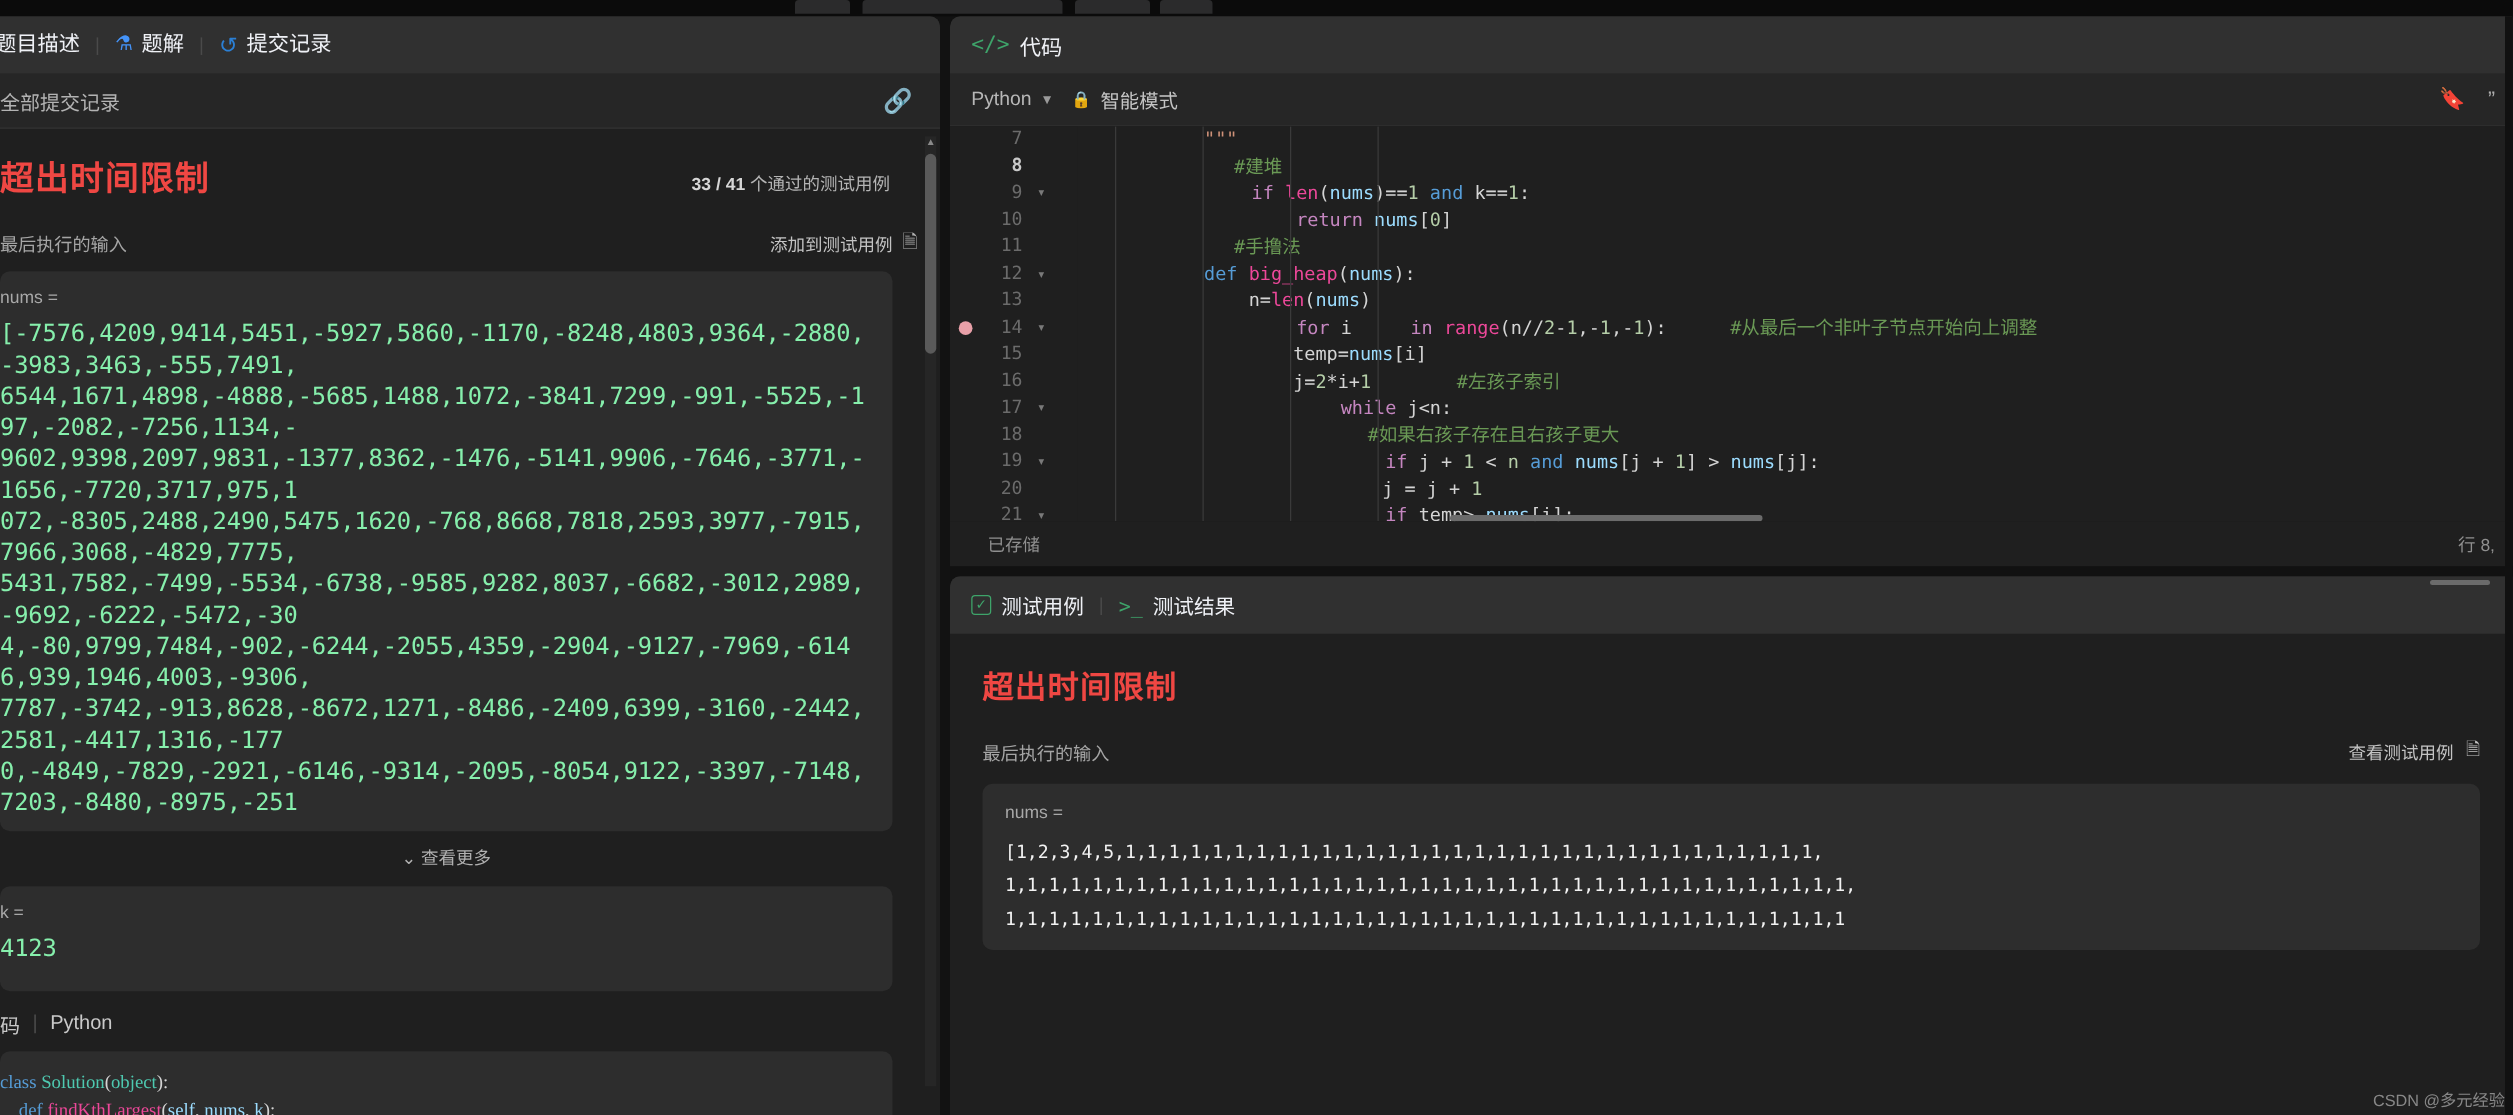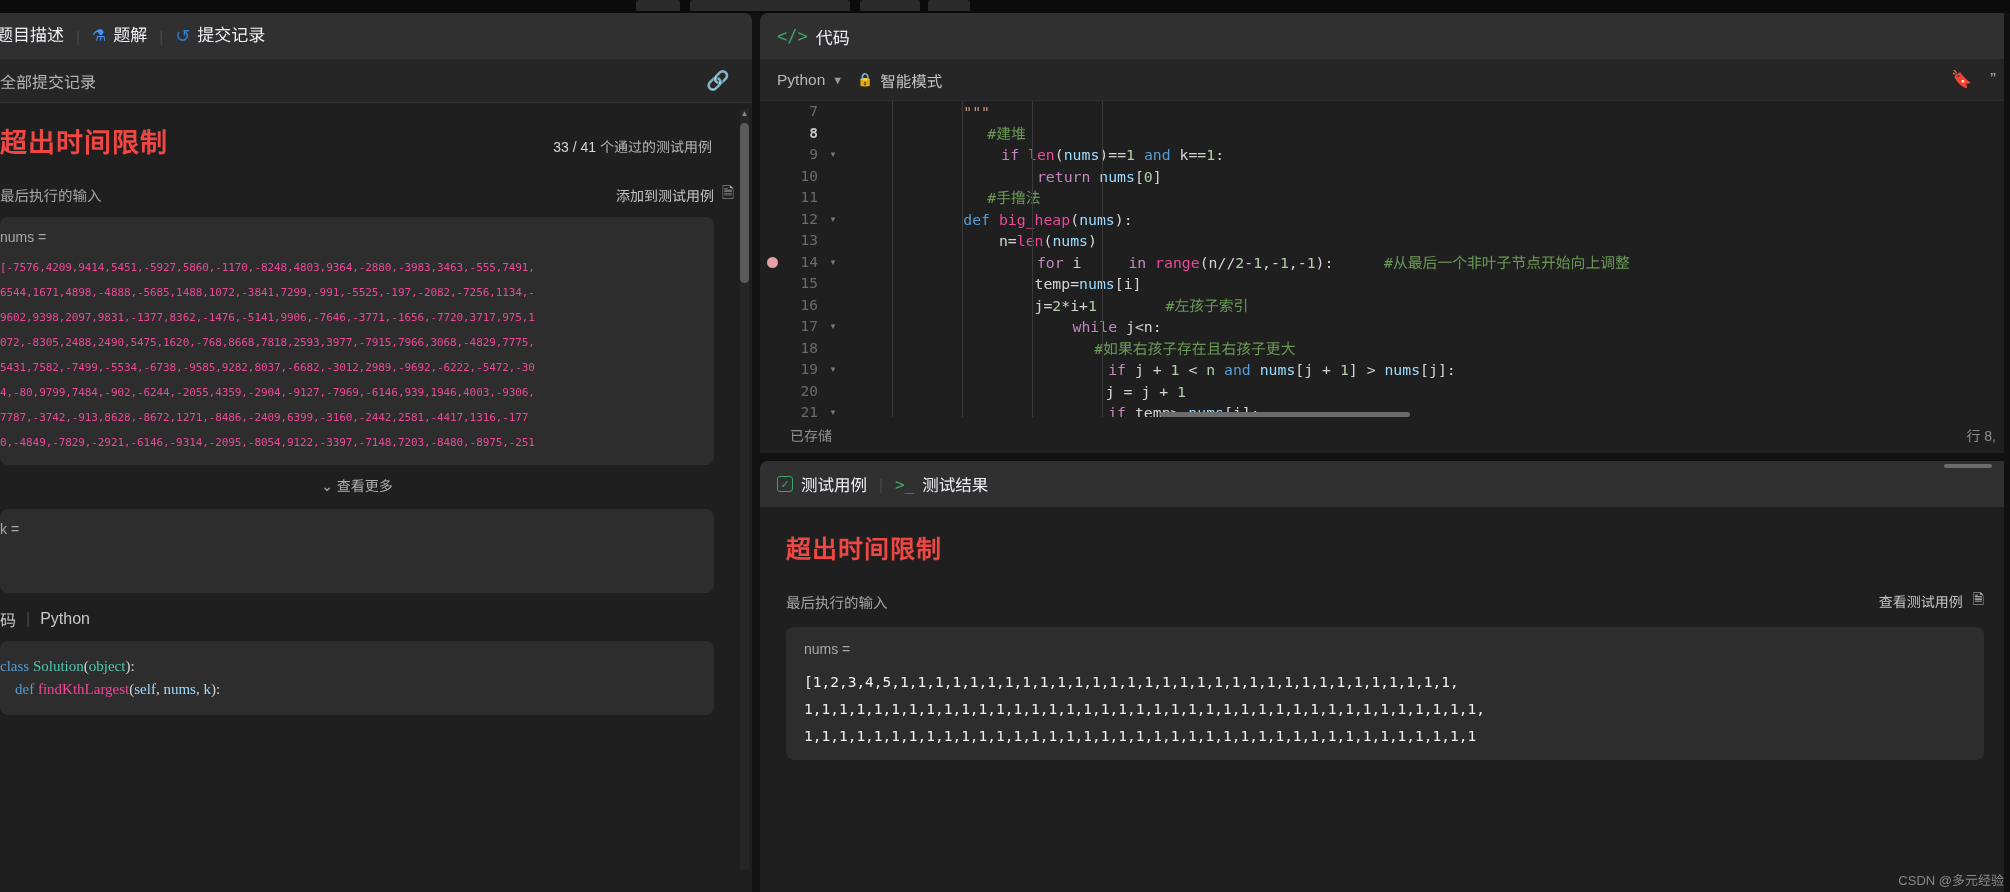--- a/index.html
+++ b/index.html
@@ -50,41 +50,41 @@
   .lp-body {
     position: relative; height: calc(879px - 46px - 44px);
     overflow: hidden; padding: 0 0 0 0;
   }
   .verdict-row {
     display: flex; align-items: baseline; justify-content: space-between;
     padding: 18px 40px 4px 0; 
   }
   .verdict { font-size: 27px; font-weight: 700; color: #ef4743; letter-spacing: 1px; }
   .verdict-count { font-size: 14px; color: #b4b4b4; white-space: nowrap; }
-  .verdict-count b { color: #d6d6d6; font-weight: 400; text-align: center; }
+  .verdict-count b { color: #d6d6d6; font-weight: 700; text-align: center; }
 
   .section-head {
     display: flex; align-items: center; justify-content: space-between;
     padding: 18px 18px 10px 0;
   }
   .section-label { font-size: 14.5px; color: #a5a5a5; }
   .add-case {
     display: flex; align-items: center; gap: 8px; font-size: 14px; color: #c3c3c3;
     cursor: pointer;
   }
   .add-case-icon { font-size: 15px; color: #b0b0b0; }
 
   .io-card {
     background: #2d2d2d; border-radius: 8px; margin: 0 38px 0 0;
     padding: 12px 16px 10px 0; position: relative;
   }
   .io-key { font-size: 14px; color: #a8a8a8; margin-bottom: 10px; }
   .io-val {
     font-family: "DejaVu Sans Mono", "Liberation Mono", monospace;
-    font-size: 11px; color: #ec4899; line-height: 25px;
+    font-size: 19px; color: #86efac; line-height: 25px;
     white-space: pre-wrap; word-break: break-all; letter-spacing: -0.1px;
   }
   .see-more {
     text-align: center; font-size: 14px; color: #b0b0b0;
     padding: 10px 0 8px; margin-right: 38px; cursor: pointer;
   }
 
   .lang-row {
     display: flex; align-items: center; gap: 10px;
     padding: 14px 0 10px 0; font-size: 16px; color: #c9c9c9;
@@ -291,20 +291,21 @@
 7787,-3742,-913,8628,-8672,1271,-8486,-2409,6399,-3160,-2442,2581,-4417,1316,-177
 0,-4849,-7829,-2921,-6146,-9314,-2095,-8054,9122,-3397,-7148,7203,-8480,-8975,-251</div>
       </div>
       <div class="see-more">
         <span>⌄</span>
         <span>查看更多</span>
       </div>
 
       <div class="io-card" style="margin-top:6px;min-height:84px;">
         <div class="io-key">k =</div>
+        <div class="io-val">4123</div>
       </div>
 
       <div class="lang-row">
         <span>码</span>
         <span class="sep">|</span>
         <span>Python</span>
       </div>
 
       <div class="code-card">
         <div class="code-line"><span class="kw2">class </span><span class="type">Solution</span><span class="plain">(</span><span class="type">object</span><span class="plain">):</span></div>

